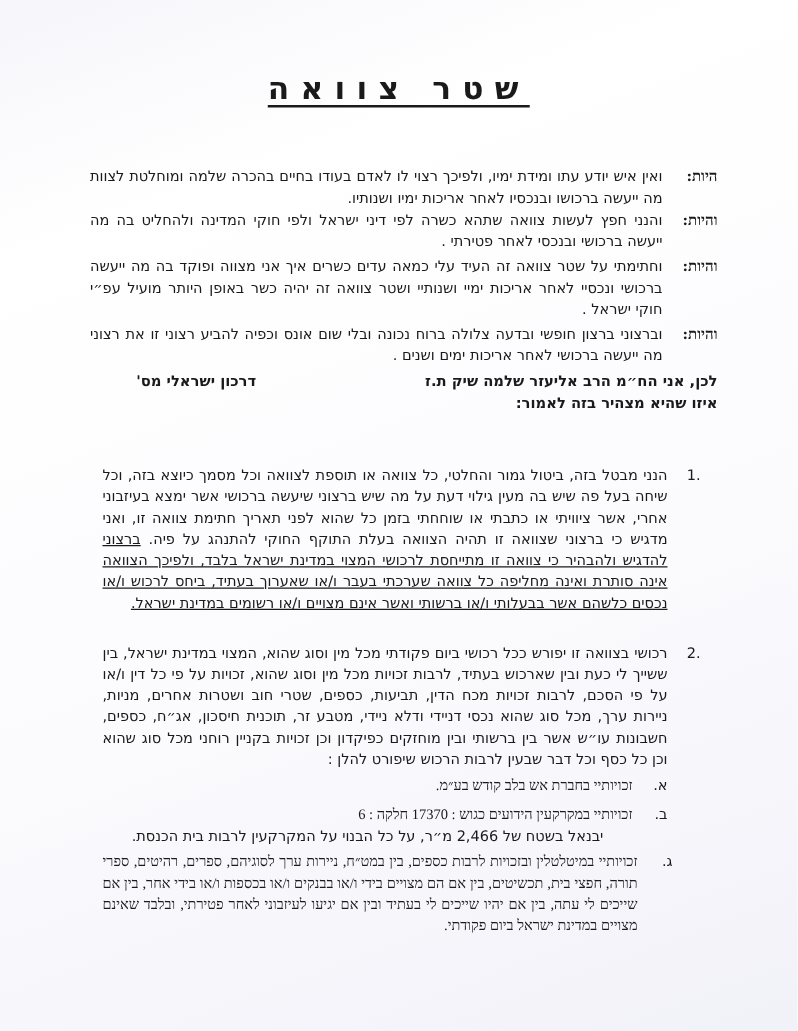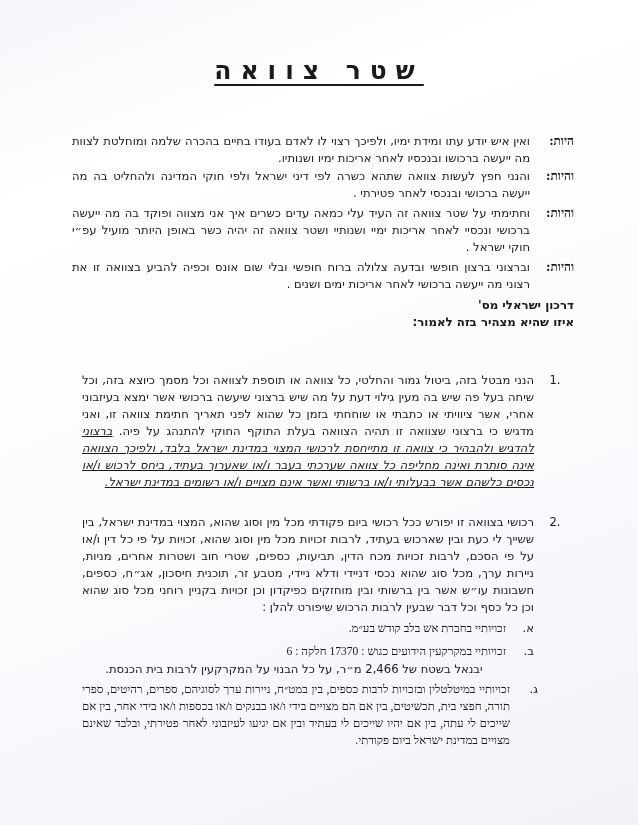--- a/index.html
+++ b/index.html
@@ -31,21 +31,21 @@
     position: absolute; left: 80px; right: 64px; top: 297px;
     font-weight: bold; font-size: 11.8px; line-height: 17px;
   }
   .decl .row1 { display: flex; justify-content: space-between; }
   .item {
     position: absolute; left: 82px; right: 62px;
     display: flex; flex-direction: row; text-align: justify;
   }
   .item .num { width: 42px; flex: none; text-align: center; direction: ltr; }
   .item .txt { flex: 1; }
-  .u { text-decoration: underline; font-style: italic; }
+  .u { text-decoration: underline; }
   .sub {
     position: absolute; left: 82px; right: 104px;
     display: flex; flex-direction: row; text-align: justify;
   }
   .sub .num { width: 28px; flex: none; }
   .sub .txt { flex: 1; font-family: Liberation Serif, serif; }
   .subcont { position: absolute; left: 82px; right: 132px; text-align: center; direction: rtl; font-size: 11.6px; }
 </style>
 </head>
 <body>
@@ -68,25 +68,26 @@
       <span class="txt">והנני חפץ לעשות צוואה שתהא כשרה לפי דיני ישראל ולפי חוקי המדינה ולהחליט בה מה ייעשה ברכושי ובנכסי לאחר פטירתי .</span>
     </div>
 
     <div class="whereas" style="top:205px;">
       <span class="lbl">והיות:</span>
       <span class="txt">וחתימתי על שטר צוואה זה העיד עלי כמאה עדים כשרים איך אני מצווה ופוקד בה מה ייעשה ברכושי ונכסיי לאחר אריכות ימיי ושנותיי ושטר צוואה זה יהיה כשר באופן היותר מועיל עפ״י חוקי ישראל .</span>
     </div>
 
     <div class="whereas" style="top:259px;">
       <span class="lbl">והיות:</span>
-      <span class="txt">וברצוני ברצון חופשי ובדעה צלולה ברוח חופשי ובלי שום אונס וכפיה להביע בצוואה זו את רצוני מה ייעשה ברכושי לאחר אריכות ימים ושנים .</span>
+      <span class="txt">וברצוני ברצון חופשי ובדעה צלולה ברוח נכונה ובלי שום אונס וכפיה להביע רצוני זו את רצוני מה ייעשה ברכושי לאחר אריכות ימים ושנים .</span>
     </div>
 
     <div class="decl">
       <div class="row1">
+        <span>לכן, אני הח״מ הרב אליעזר שלמה שיק ת.ז</span>
         <span style="margin-left:29px;">דרכון ישראלי מס'</span>
       </div>
       <div>איזו שהיא מצהיר בזה לאמור:</div>
     </div>
 
     <div class="item" style="top:372px;">
       <span class="num">1.</span>
       <span class="txt"><span>הנני מבטל בזה, ביטול גמור והחלטי, כל צוואה או תוספת לצוואה וכל מסמך כיוצא בזה, וכל שיחה בעל פה שיש בה מעין גילוי דעת על מה שיש ברצוני שיעשה ברכושי אשר ימצא בעיזבוני אחרי, אשר ציוויתי או כתבתי או שוחחתי בזמן כל שהוא לפני תאריך חתימת צוואה זו, ואני מדגיש כי ברצוני שצוואה זו תהיה הצוואה בעלת התוקף החוקי להתנהג על פיה. </span><span class="u">ברצוני להדגיש ולהבהיר כי צוואה זו מתייחסת לרכושי המצוי במדינת ישראל בלבד, ולפיכך הצוואה אינה סותרת ואינה מחליפה כל צוואה שערכתי בעבר ו/או שאערוך בעתיד, ביחס לרכוש ו/או נכסים כלשהם אשר בבעלותי ו/או ברשותי ואשר אינם מצויים ו/או רשומים במדינת ישראל.</span></span>
     </div>
 

